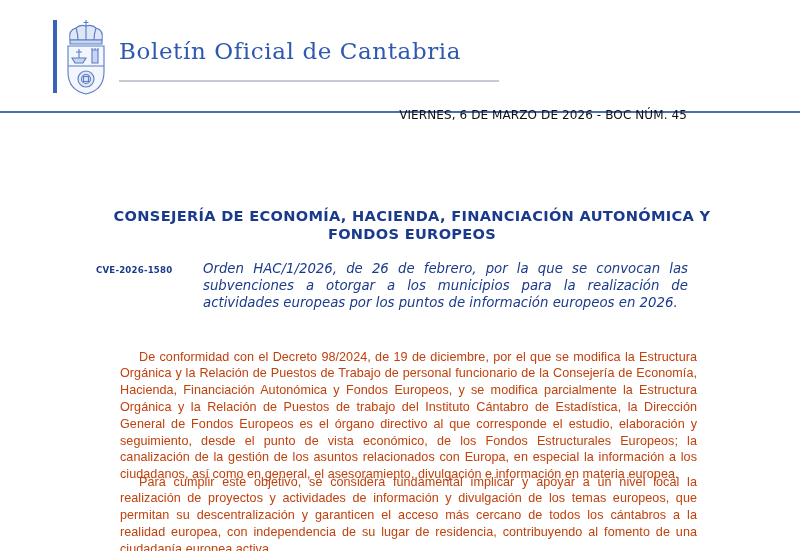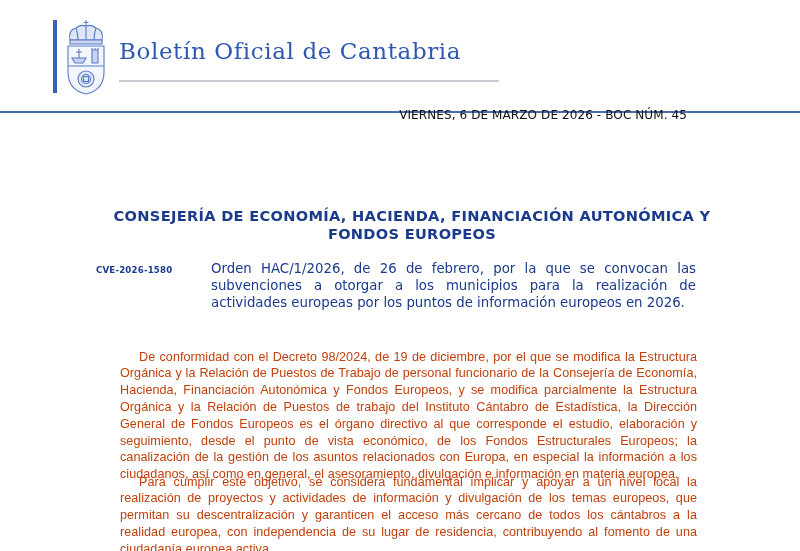--- a/index.html
+++ b/index.html
@@ -37,22 +37,22 @@
     .dept {
       position: absolute; left: 100px; width: 600px; top: 207px;
       text-align: center; color: #1a3a8c; font-weight: bold;
       font-size: 14.6px; line-height: 18px; letter-spacing: 0.3px; margin-left: 12px;
     }
     .cve {
       position: absolute; left: 96px; top: 265px;
       font-size: 8.6px; font-weight: bold; color: #1a3a8c; letter-spacing: 0.2px;
     }
     .order-title {
-      position: absolute; left: 211px; top: 260px; width: 485px;
-      color: #1a3a8c; font-size: 13.3px; line-height: 17px;
+      position: absolute; left: 203px; top: 260px; width: 485px;
+      font-style: italic; color: #1a3a8c; font-size: 13.3px; line-height: 17px;
       text-align: justify; text-align-last: left;
     }
     .para {
       position: absolute; left: 120px; width: 577px;
       font-size: 12.6px; line-height: 16.8px; color: #c2410c;
       text-align: justify; text-indent: 19px;
       font-family: "Liberation Sans", sans-serif;
       letter-spacing: 0.05px;
     }
     .p1 { top: 336px; }

